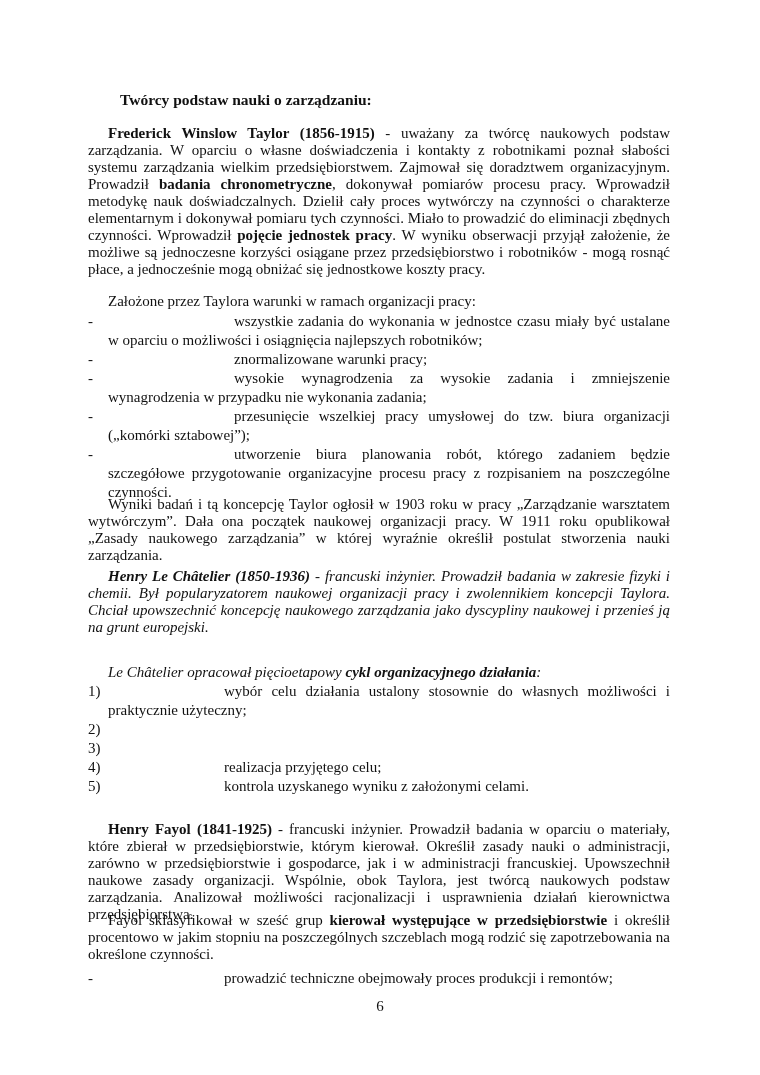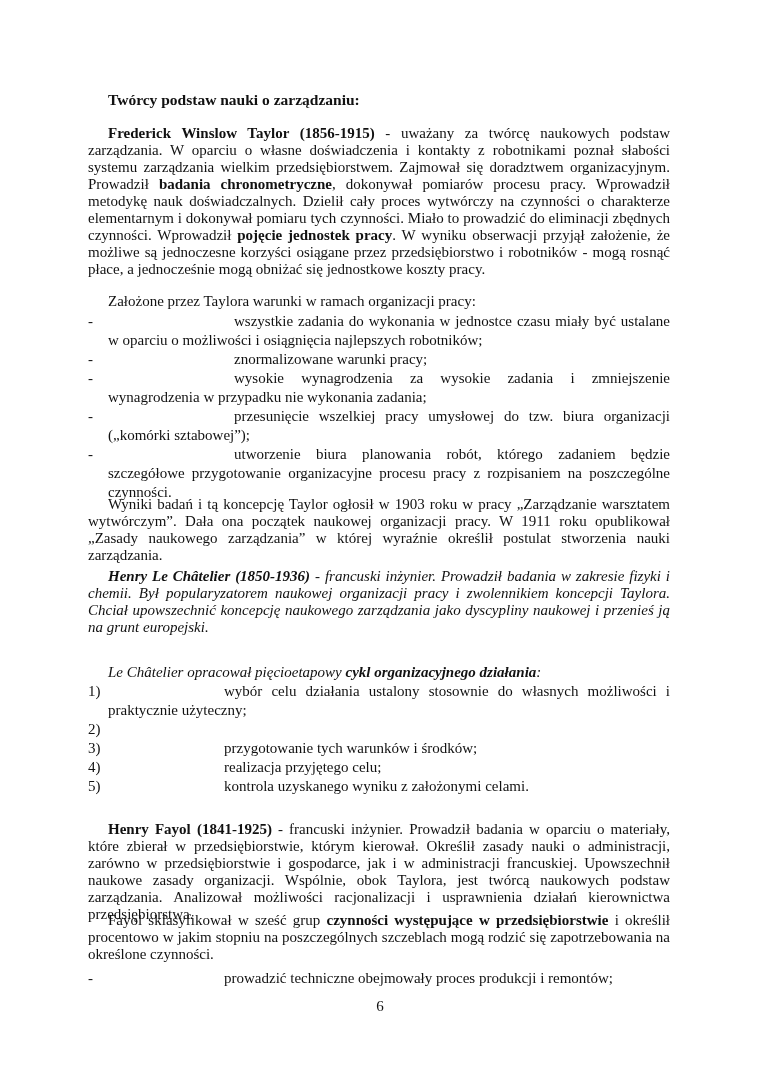--- a/index.html
+++ b/index.html
@@ -1,18 +1,18 @@
 <!DOCTYPE html>
 <html><head>
 <meta charset="utf-8">
 <style>
   html, body { margin: 0; padding: 0; background: #ffffff; }
   body { width: 760px; height: 1075px; position: relative; overflow: hidden;
          font-family: "Liberation Serif", serif; color: #111; font-size: 15px; }
-  .heading { position: absolute; left: 108px; top: 91px; font-weight: bold; font-size: 15.5px; }
+  .heading { position: absolute; left: 120px; top: 91px; font-weight: bold; font-size: 15.5px; }
   .para { position: absolute; left: 88px; width: 582px; line-height: 17px; text-align: justify; }
   .para .ind { display: inline-block; width: 20px; }
   .b { font-weight: bold; }
   .list { position: absolute; left: 88px; width: 582px; line-height: 19px; }
   .li { position: relative; padding-left: 20px; text-align: justify; }
   .li .mk { position: absolute; left: 0; top: 0; }
   .pagenum { position: absolute; left: 0; width: 760px; top: 998px; text-align: center; font-size: 15px; }
 </style>
 </head>
 <body>
@@ -43,30 +43,30 @@
   <span class="ind"></span><span class="b">Henry Le Châtelier (1850-1936)</span><span> - francuski inżynier. Prowadził badania w zakresie fizyki i chemii. Był popularyzatorem naukowej organizacji pracy i zwolennikiem koncepcji Taylora. Chciał upowszechnić koncepcję naukowego zarządzania jako dyscypliny naukowej i przenieś ją na grunt europejski.</span>
 </div>
 
 <div class="para" style="top:664px;font-style:italic;">
   <span class="ind"></span><span>Le Châtelier opracował pięcioetapowy </span><span class="b">cykl organizacyjnego działania</span><span>:</span>
 </div>
 
 <div class="list" style="top:682px;">
   <div class="li"><span class="mk">1)</span><span style="display:inline-block;width:116px;"></span><span>wybór celu działania ustalony stosownie do własnych możliwości i praktycznie użyteczny;</span></div>
   <div class="li"><span class="mk">2)</span><span style="display:inline-block;width:116px;"></span></div>
-  <div class="li"><span class="mk">3)</span><span style="display:inline-block;width:116px;"></span><span>przygotowanie tych warunków i środków;</span></div>
+  <div class="li"><span class="mk">3)</span><span style="display:inline-block;width:116px;"></span></div>
   <div class="li"><span class="mk">4)</span><span style="display:inline-block;width:116px;"></span><span>realizacja przyjętego celu;</span></div>
   <div class="li"><span class="mk">5)</span><span style="display:inline-block;width:116px;"></span><span>kontrola uzyskanego wyniku z założonymi celami.</span></div>
 </div>
 
 <div class="para" style="top:797px;margin-top:24px;">
   <span class="ind"></span><span class="b">Henry Fayol (1841-1925)</span><span> - francuski inżynier. Prowadził badania w oparciu o materiały, które zbierał w przedsiębiorstwie, którym kierował. Określił zasady nauki o administracji, zarówno w przedsiębiorstwie i gospodarce, jak i w administracji francuskiej. Upowszechnił naukowe zasady organizacji. Wspólnie, obok Taylora, jest twórcą naukowych podstaw zarządzania. Analizował możliwości racjonalizacji i usprawnienia działań kierownictwa przedsiębiorstwa.</span>
 </div>
 
 <div class="para" style="top:912px;">
-  <span class="ind"></span><span>Fayol sklasyfikował w sześć grup </span><span class="b">czynności występujące w przedsiębiorstwie</span><span> i określił procentowo w jakim stopniu na poszczególnych szczeblach mogą rodzić się zapotrzebowania na określone czynności.</span>
+  <span class="ind"></span><span>Fayol sklasyfikował w sześć grup </span><span class="b">kierował występujące w przedsiębiorstwie</span><span> i określił procentowo w jakim stopniu na poszczególnych szczeblach mogą rodzić się zapotrzebowania na określone czynności.</span>
 </div>
 
 <div class="list" style="top:969px;">
   <div class="li"><span class="mk">-</span><span style="display:inline-block;width:116px;"></span><span>prowadzić techniczne obejmowały proces produkcji i remontów;</span></div>
 </div>
 
 <div class="pagenum">6</div>
 
 </body></html>

